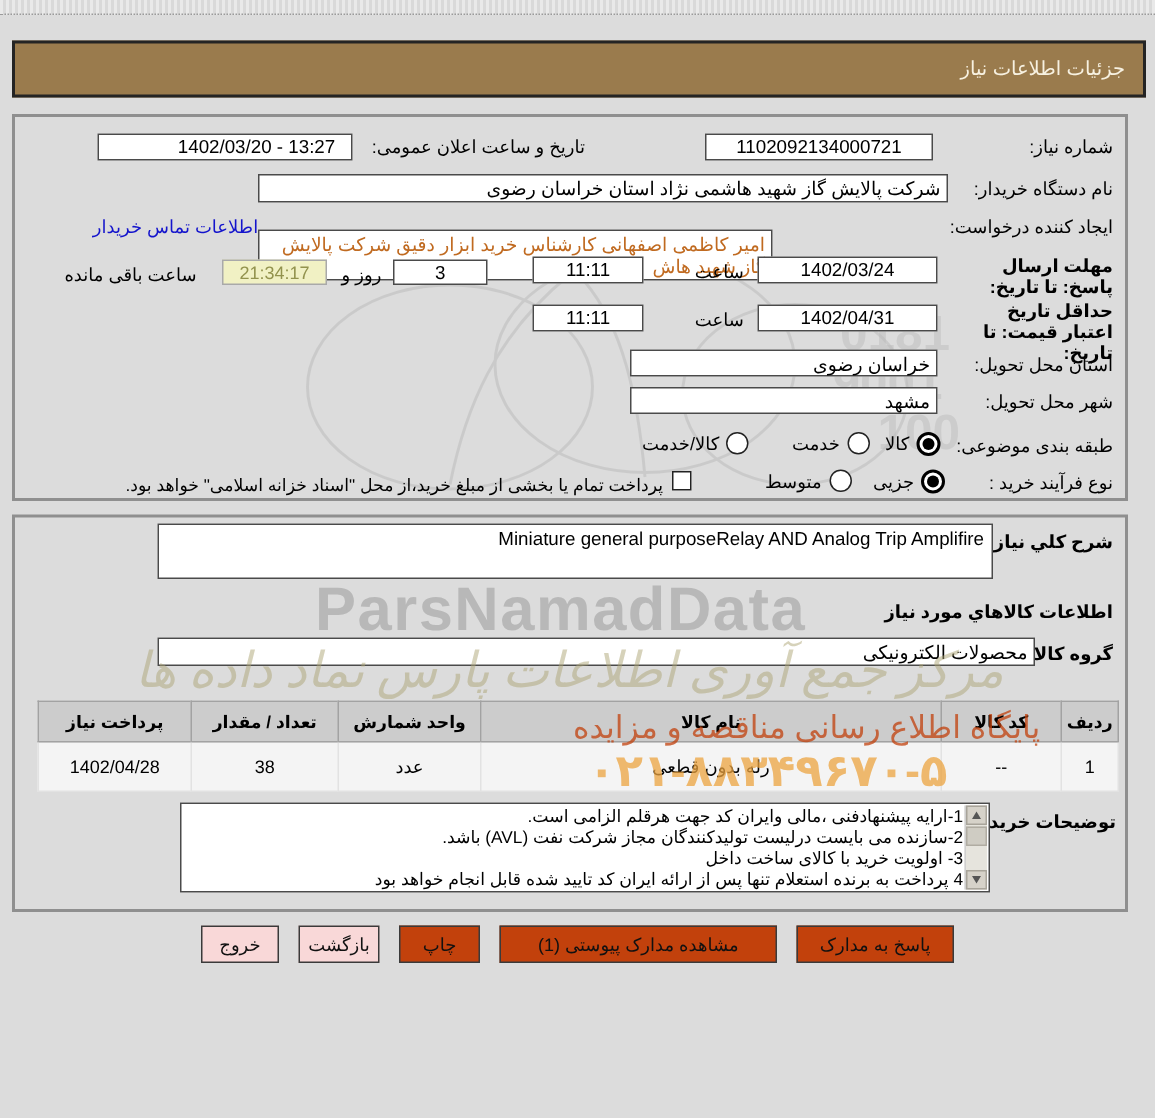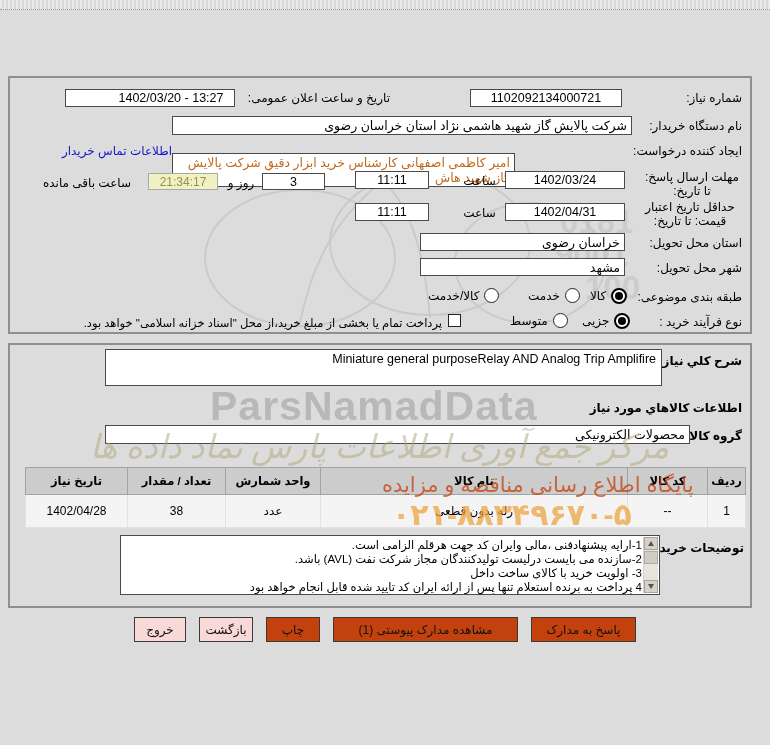--- a/index.html
+++ b/index.html
@@ -8,21 +8,21 @@
   .top-texture{position:absolute;top:0;left:0;width:770px;height:9px;
     background:repeating-linear-gradient(90deg,#e9e9e9 0 2px,#d9d9d9 2px 4px);
     border-bottom:1px dotted #9a9a9a;}
   .titlebar{position:absolute;left:8px;top:27px;width:740px;height:34px;background:#9a7b4d;
     border:2px solid #242424;color:#f7f1e1;font-size:13px;line-height:34px;padding-right:12px;}
   .panel{position:absolute;left:8px;background:#dcdcdc;border:2px solid #8f8f8f;}
   .panel1{top:76px;width:740px;height:254px;}
   .panel2{top:343px;width:740px;height:261px;}
   .panel>*{position:absolute;z-index:1;}
   .lbl{font-size:12px;color:#000;white-space:nowrap;}
-  .lbl.wrap{white-space:normal;line-height:14px;text-align:center;}
+  .lbl.wrap{white-space:normal;line-height:14px;text-align:right;font-weight:bold;}
   .bold{font-weight:bold;}
   .box{background:#fff;border:1px solid #4a4a4a;font-size:12.5px;color:#000;
     display:flex;align-items:center;box-sizing:border-box;}
   .center{justify-content:center;}
   .rightpad{justify-content:flex-start;padding-right:4px;}
   .ltr{direction:ltr;unicode-bidi:embed;}
   .link{color:#1414cc;font-size:12px;cursor:pointer;white-space:nowrap;}
   .orange-text{color:#c06a20;}
   .cream{background:#f1f1c4;color:#93934e;border:1px solid #a9a9a9;}
   .radio{width:13px;height:13px;border:1px solid #222;border-radius:50%;background:#fff;
@@ -55,20 +55,21 @@
   .btn.pink{background:#f9d8d8;}
   .ghost-svg{opacity:.28;}
 </style>
 </head>
 <body>
 
 <div class="screen">
 
   <div class="top-texture"></div>
 
+  <div class="titlebar">جزئیات اطلاعات نیاز</div>
 
   <div class="panel panel1">
 
     <svg class="wm ghost-svg" style="left:170px;top:85px;z-index:0;" width="430" height="165" viewBox="0 0 430 165">
       <g fill="none" stroke="#9f9f9f" stroke-width="2">
         <ellipse cx="120" cy="95" rx="95" ry="68"></ellipse>
         <ellipse cx="250" cy="80" rx="100" ry="72"></ellipse>
         <ellipse cx="350" cy="100" rx="75" ry="60"></ellipse>
         <path d="M120 160 C130 110 150 60 200 20"></path>
         <path d="M250 155 C245 100 235 55 210 25"></path>
@@ -189,21 +190,21 @@
           <col style="width:98px">
           <col style="width:102px">
       </colgroup>
       <thead>
         <tr>
           <th>ردیف</th>
           <th>کد کالا</th>
           <th>نام کالا</th>
           <th>واحد شمارش</th>
           <th>تعداد / مقدار</th>
-          <th>تاریخ نیاز</th>
+          <th>پرداخت نیاز</th>
         </tr>
       </thead>
       <tbody>
         <tr>
           <td>1</td>
           <td>--</td>
           <td>رله بدون قطعی</td>
           <td>عدد</td>
           <td>38</td>
           <td class="ltr">1402/04/28</td>

